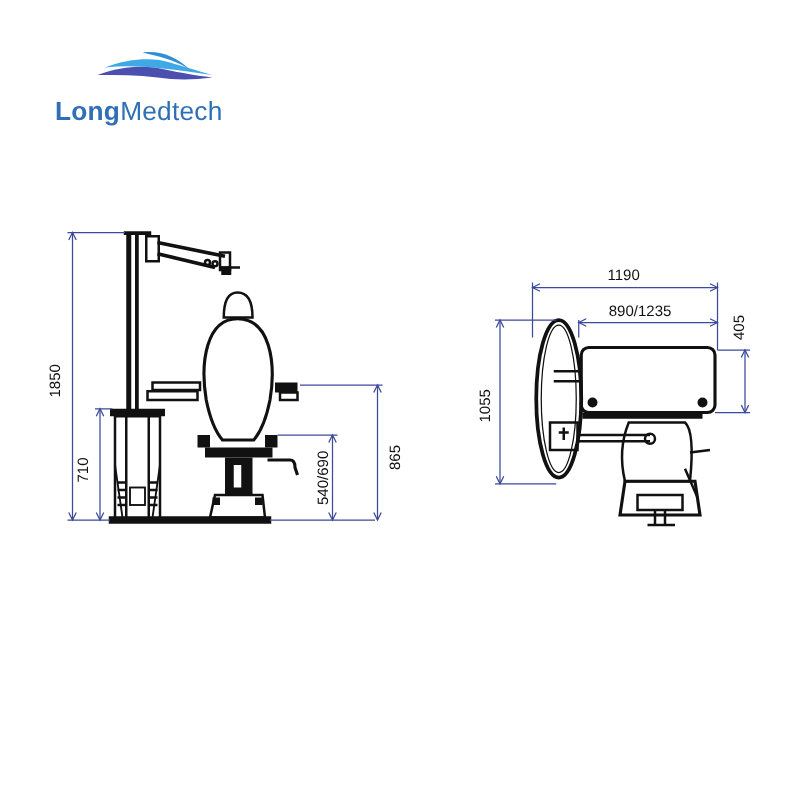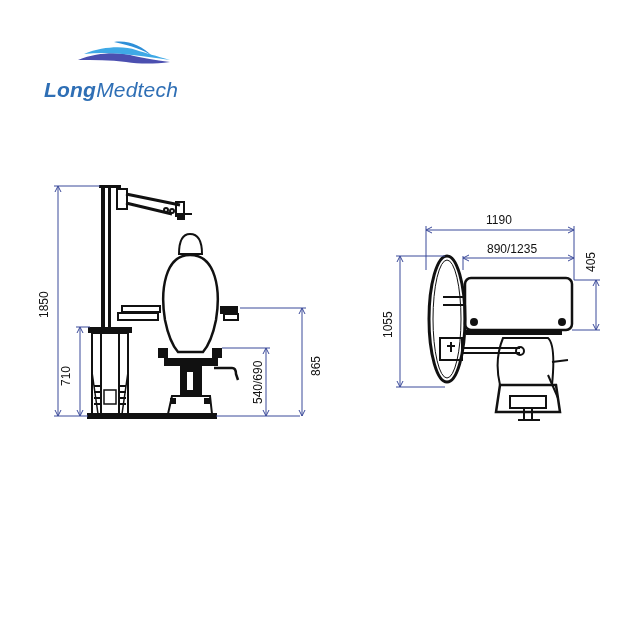--- a/index.html
+++ b/index.html
@@ -1,19 +1,19 @@
 <!DOCTYPE html>
 <html><head>
 <meta charset="utf-8">
 <style>
   html, body { margin:0; padding:0; background:#ffffff; }
   body { width:640px; height:640px; position:relative; overflow:hidden; font-family:"Liberation Sans", sans-serif; }
   .logo { position:absolute; left:44px; top:38px; width:150px; height:70px; }
   .logo-mark { position:absolute; left:30px; top:0; }
-  .logo-text { position:absolute; left:0; top:40px; font-size:21px; color:#2f6fb5; letter-spacing:0.2px; white-space:nowrap;font-style:italic; }
+  .logo-text { position:absolute; left:0; top:40px; font-size:21px; color:#2f6fb5; letter-spacing:0.2px; white-space:nowrap; }
   .logo-text b { font-weight:bold; }
   .drawing { position:absolute; left:0; top:0; }
   .dim { font-family:"Liberation Sans", sans-serif; font-size:12px; fill:#111; }
 </style>
 </head>
 <body>
 
 <div class="logo">
   <svg class="logo-mark" width="100" height="34" viewBox="0 0 100 34">
     <path d="M4 22 C25 14 45 14 60 18 C70 20 80 22 96 24 C80 26 66 26 52 24 C36 22 20 22 4 22Z" fill="#4b4fb0"></path>

